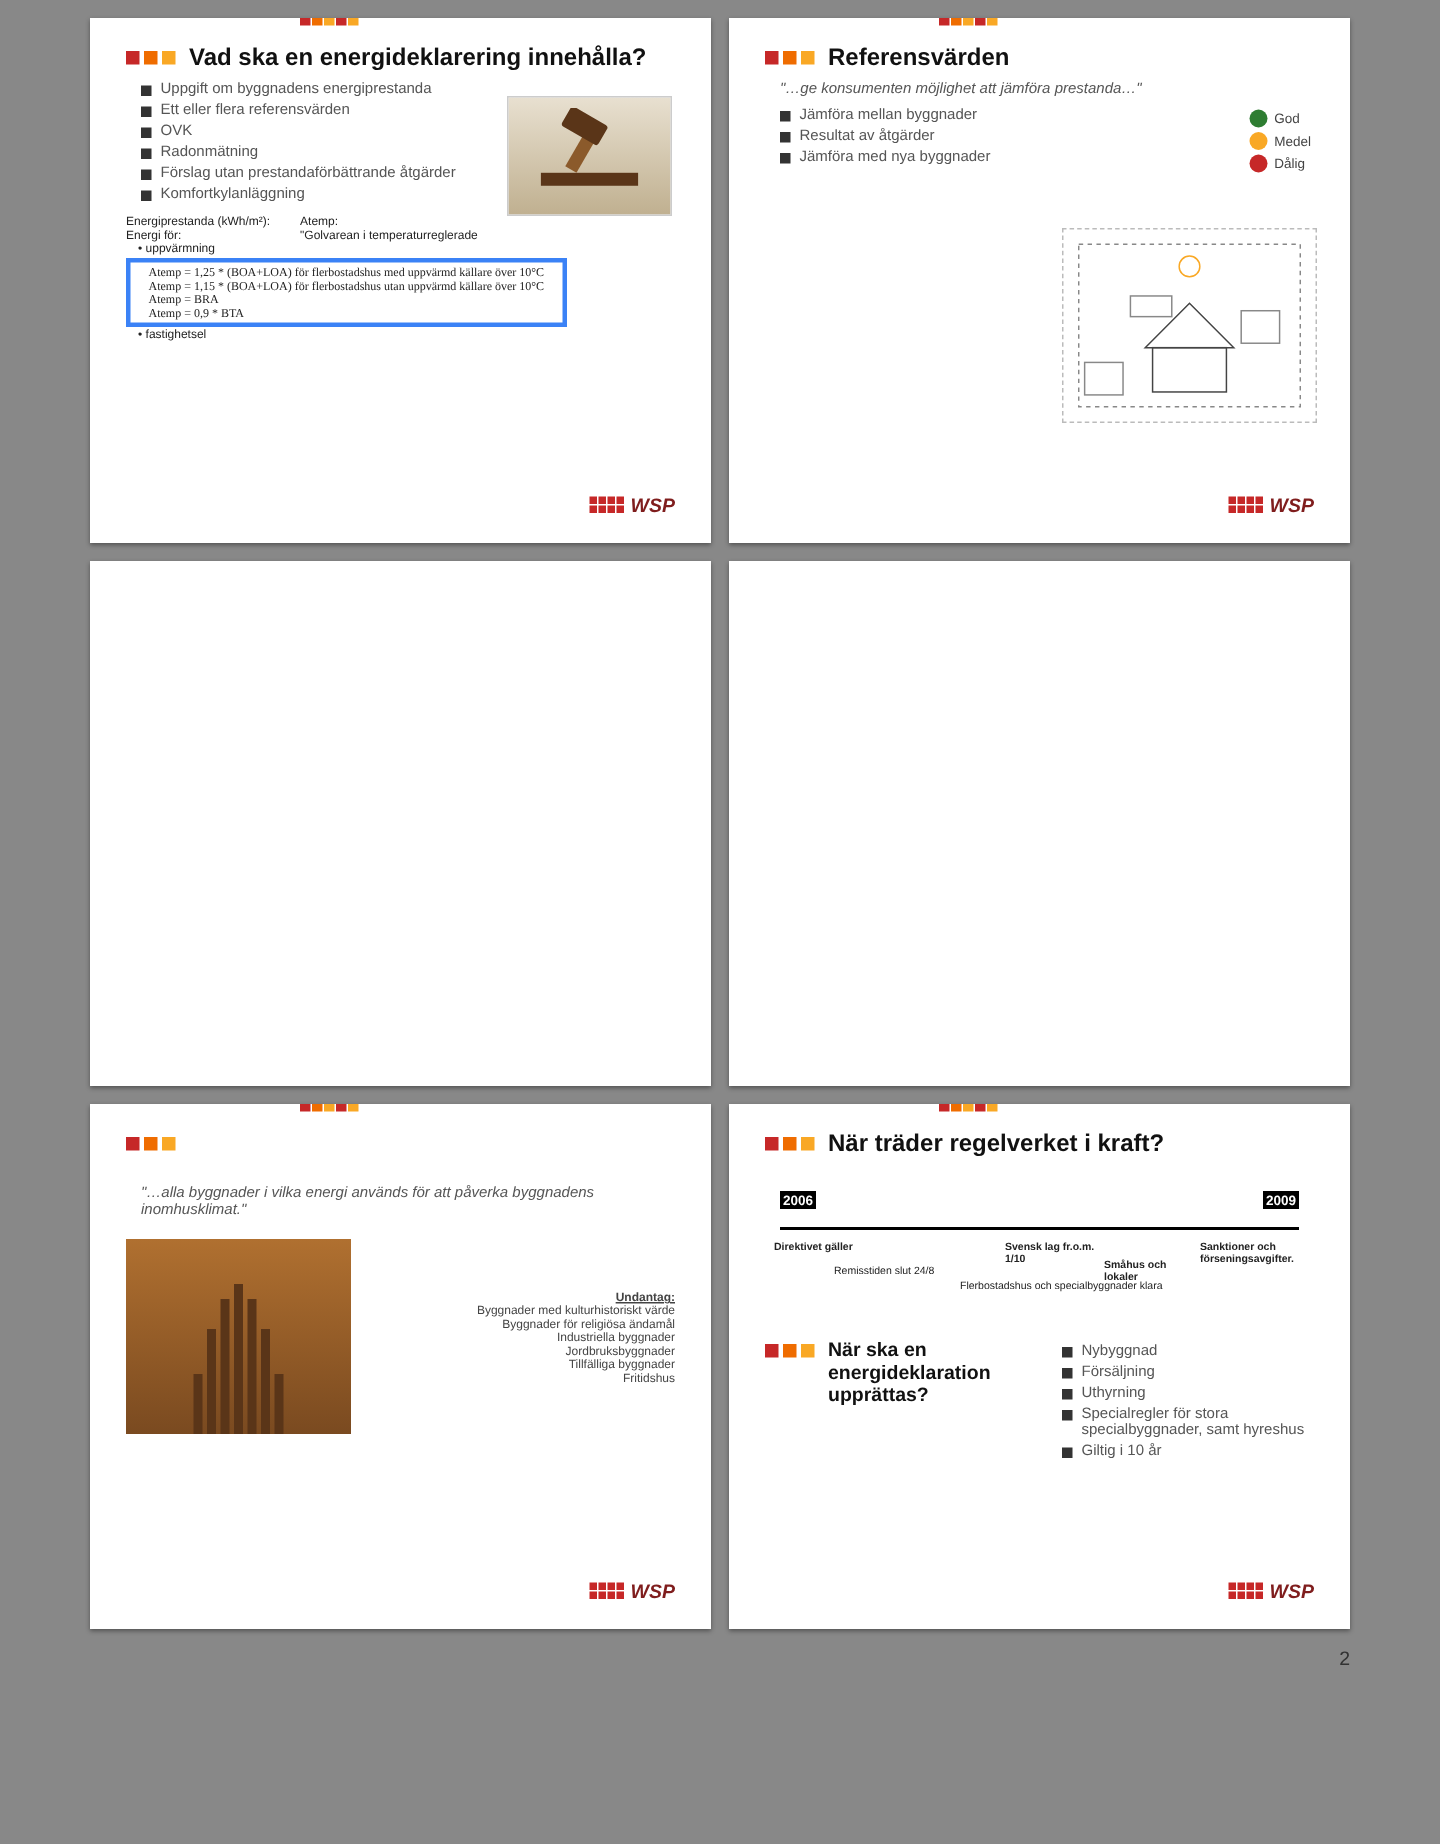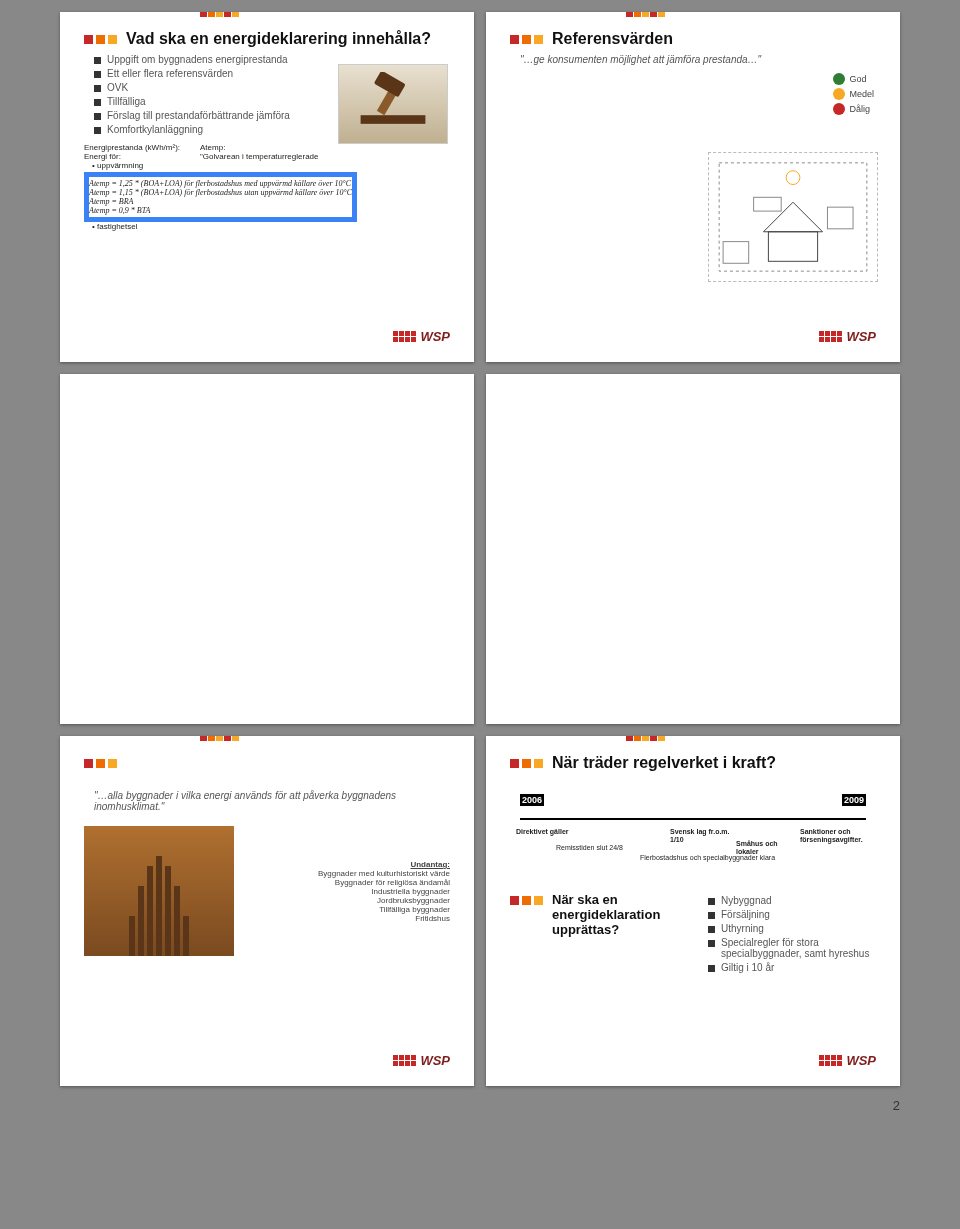--- a/index.html
+++ b/index.html
@@ -24,21 +24,21 @@
   .bul { display:flex; align-items:flex-start; gap:6px; font-size:10px; color:#555; margin:3px 0 3px 10px; }
   .bul .m { width:7px; height:7px; background:#333; margin-top:3px; flex:none; }
   .sublabel { font-size:9px; color:#444; }
   .footer-logo { position:absolute; bottom:18px; right:24px; display:flex; align-items:center; gap:4px; }
   .footer-logo .grid { display:grid; grid-template-columns: repeat(4,5px); grid-auto-rows:5px; gap:1px; }
   .footer-logo .grid span { background:#c62828; }
   .footer-logo .txt { font-size:13px; font-weight:bold; color:#7f1d1d; font-style:italic; }
   .top-deco { position:absolute; top:0; left:140px; display:flex; gap:1px; }
   .top-deco span { width:7px; height:5px; }
   .energy-box { font-size:8px; color:#222; margin-top:8px; }
-  .energy-box .formula { border:5px solid #3b82f6; padding:2px 0; display:inline-block; font-family:'Times New Roman',serif; margin-top:2px;font-style:italic; }
+  .energy-box .formula { border:3px solid #3b82f6; padding:2px 12px; display:inline-block; font-family:'Times New Roman',serif; margin-top:2px; }
   .ref-dots { position:absolute; right:26px; top:58px; }
   .ref-dots .d { display:flex; align-items:center; gap:4px; margin:3px 0;text-align:right; }
   .ref-dots .c { width:12px; height:12px; border-radius:50%; }
   .quote-text { font-size:10px; color:#555; font-style:italic; margin:6px 0 4px 10px; }
   .building-placeholder { position:absolute; right:22px; bottom:80px; width:170px; height:130px; border:1px dashed #bbb; }
   .building-placeholder svg { width:100%; height:100%; }
   .gavel-placeholder { position:absolute; right:26px; top:52px; width:110px; height:80px; background:linear-gradient(#e8e0d0,#c0b090); border:1px solid #ccc; display:flex; align-items:center; justify-content:center; }
   .sagrada { width:150px; height:130px; background:linear-gradient(#b07030,#7a4a20); display:flex; align-items:flex-end; justify-content:center; margin-top:6px; }
   .sagrada .towers { display:flex; gap:3px; align-items:flex-end; }
   .sagrada .towers span { width:6px; background:#5a3518; }
@@ -77,25 +77,25 @@
         <div class="bul">
             <span class="m"></span>
             <span>Ett eller flera referensvärden</span>
           </div>
         <div class="bul">
             <span class="m"></span>
             <span>OVK</span>
           </div>
         <div class="bul">
             <span class="m"></span>
-            <span>Tillfälliga</span>
-          </div>
-        <div class="bul">
-            <span class="m"></span>
-            <span>Förslag till prestandaförbättrande jämföra</span>
+            <span>Radonmätning</span>
+          </div>
+        <div class="bul">
+            <span class="m"></span>
+            <span>Förslag utan prestandaförbättrande åtgärder</span>
           </div>
         <div class="bul">
             <span class="m"></span>
             <span>Komfortkylanläggning</span>
           </div>
       </div>
       <div class="gavel-placeholder">
         <svg viewBox="0 0 100 60">
             <rect x="20" y="40" width="60" height="8" fill="#5a3518"></rect>
             <rect x="42" y="10" width="8" height="30" fill="#8b5a2b" transform="rotate(30 46 25)"></rect>
@@ -143,20 +143,34 @@
           <span style="background:#ef6c00"></span>
           <span style="background:#f9a825"></span>
           <span style="background:#c62828"></span>
           <span style="background:#f9a825"></span>
         </div>
       <div class="title">
         <span class="sq-row"><span class="sq red"></span><span class="sq ora"></span><span class="sq yel"></span></span>
         <span>Referensvärden</span>
       </div>
       <div class="quote-text">"…ge konsumenten möjlighet att jämföra prestanda…"</div>
+      <div class="bul-list">
+        <div class="bul">
+            <span class="m"></span>
+            <span>Jämföra mellan byggnader</span>
+          </div>
+        <div class="bul">
+            <span class="m"></span>
+            <span>Resultat av åtgärder</span>
+          </div>
+        <div class="bul">
+            <span class="m"></span>
+            <span>Jämföra med nya byggnader</span>
+          </div>
+      </div>
       <div class="ref-dots">
         <div class="d">
             <span class="c" style="background:#2e7d32"></span>
             <span class="sublabel">God</span>
           </div>
         <div class="d">
             <span class="c" style="background:#f9a825"></span>
             <span class="sublabel">Medel</span>
           </div>
         <div class="d">

